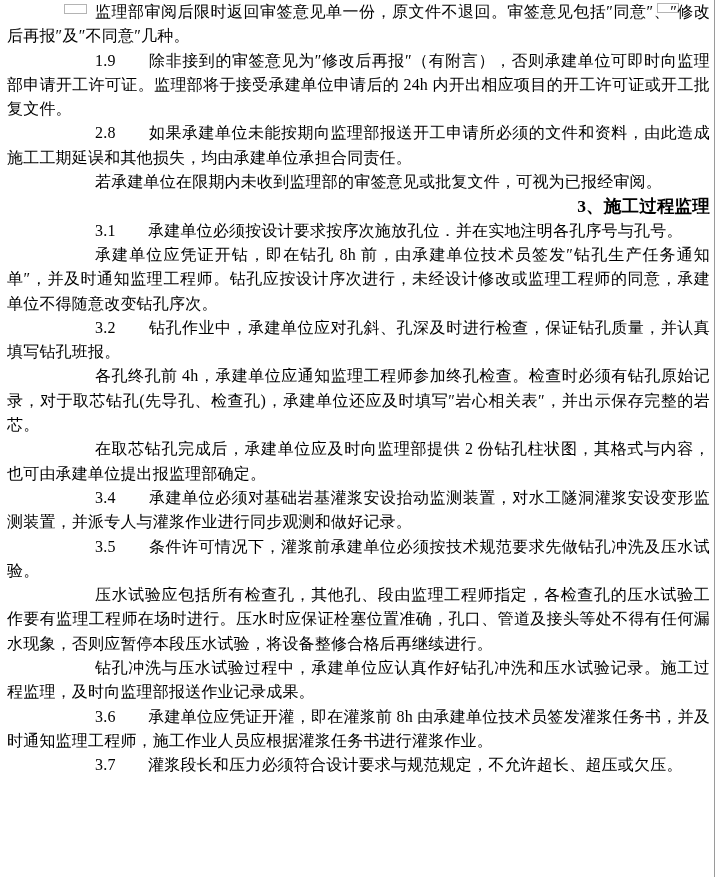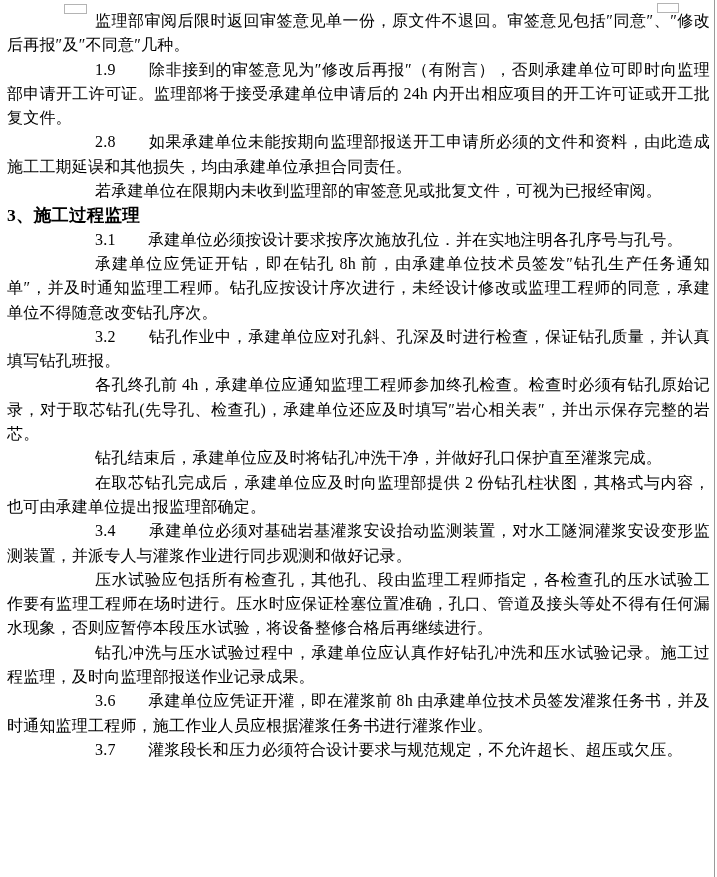--- a/index.html
+++ b/index.html
@@ -33,39 +33,39 @@
   .corner-marker {
     position: absolute;
     border: 1px solid #b4b4b4;
     background: #ffffff;
     box-sizing: border-box;
   }
   .marker-left  { left: 64px;  top: 4px; width: 23px; height: 10px; }
   .marker-right { left: 657px; top: 3px; width: 22px; height: 10px; }
   .doc {
     position: absolute;
-    top: 9px;
+    top: 0;
     left: 7px;
     width: 703px;
   }
   .para {
     margin: 0;
     font-size: 16px;
     line-height: 24.3px;
     text-align: justify;
     text-indent: 88px;
     letter-spacing: 0.2px;
     word-break: break-all;
   }
   .heading {
     margin: 0;
     font-size: 17.5px;
     font-weight: bold;
     line-height: 24.3px;
-    text-align: left;
+    text-align: right;
     text-indent: 0;
     letter-spacing: 0.2px;
   }
 </style>
 </head>
 <body>
 
 <div class="page">
 
   <span class="corner-marker marker-left"></span>
@@ -75,22 +75,22 @@
   <div class="doc">
     <p class="para">监理部审阅后限时返回审签意见单一份，原文件不退回。审签意见包括″同意″、″修改后再报″及″不同意″几种。</p>
     <p class="para">1.9　　除非接到的审签意见为″修改后再报″（有附言），否则承建单位可即时向监理部申请开工许可证。监理部将于接受承建单位申请后的 24h 内开出相应项目的开工许可证或开工批复文件。</p>
     <p class="para">2.8　　如果承建单位未能按期向监理部报送开工申请所必须的文件和资料，由此造成施工工期延误和其他损失，均由承建单位承担合同责任。</p>
     <p class="para">若承建单位在限期内未收到监理部的审签意见或批复文件，可视为已报经审阅。</p>
     <h3 class="heading">3、施工过程监理</h3>
     <p class="para">3.1　　承建单位必须按设计要求按序次施放孔位．并在实地注明各孔序号与孔号。</p>
     <p class="para">承建单位应凭证开钻，即在钻孔 8h 前，由承建单位技术员签发″钻孔生产任务通知单″，并及时通知监理工程师。钻孔应按设计序次进行，未经设计修改或监理工程师的同意，承建单位不得随意改变钻孔序次。</p>
     <p class="para">3.2　　钻孔作业中，承建单位应对孔斜、孔深及时进行检查，保证钻孔质量，并认真填写钻孔班报。</p>
     <p class="para">各孔终孔前 4h，承建单位应通知监理工程师参加终孔检查。检查时必须有钻孔原始记录，对于取芯钻孔(先导孔、检查孔)，承建单位还应及时填写″岩心相关表″，并出示保存完整的岩芯。</p>
-    <p class="para">钻孔结束后，承建单位应及时将钻孔冲洗干净，并做好孔口保护直至灌浆完成。</p>
     <p class="para">在取芯钻孔完成后，承建单位应及时向监理部提供 2 份钻孔柱状图，其格式与内容，也可由承建单位提出报监理部确定。</p>
     <p class="para">3.4　　承建单位必须对基础岩基灌浆安设抬动监测装置，对水工隧洞灌浆安设变形监测装置，并派专人与灌浆作业进行同步观测和做好记录。</p>
+    <p class="para">3.5　　条件许可情况下，灌浆前承建单位必须按技术规范要求先做钻孔冲洗及压水试验。</p>
     <p class="para">压水试验应包括所有检查孔，其他孔、段由监理工程师指定，各检查孔的压水试验工作要有监理工程师在场时进行。压水时应保证栓塞位置准确，孔口、管道及接头等处不得有任何漏水现象，否则应暂停本段压水试验，将设备整修合格后再继续进行。</p>
     <p class="para">钻孔冲洗与压水试验过程中，承建单位应认真作好钻孔冲洗和压水试验记录。施工过程监理，及时向监理部报送作业记录成果。</p>
     <p class="para">3.6　　承建单位应凭证开灌，即在灌浆前 8h 由承建单位技术员签发灌浆任务书，并及时通知监理工程师，施工作业人员应根据灌浆任务书进行灌浆作业。</p>
     <p class="para">3.7　　灌浆段长和压力必须符合设计要求与规范规定，不允许超长、超压或欠压。</p>
   </div>
 
 </div>
 
 </body></html>

